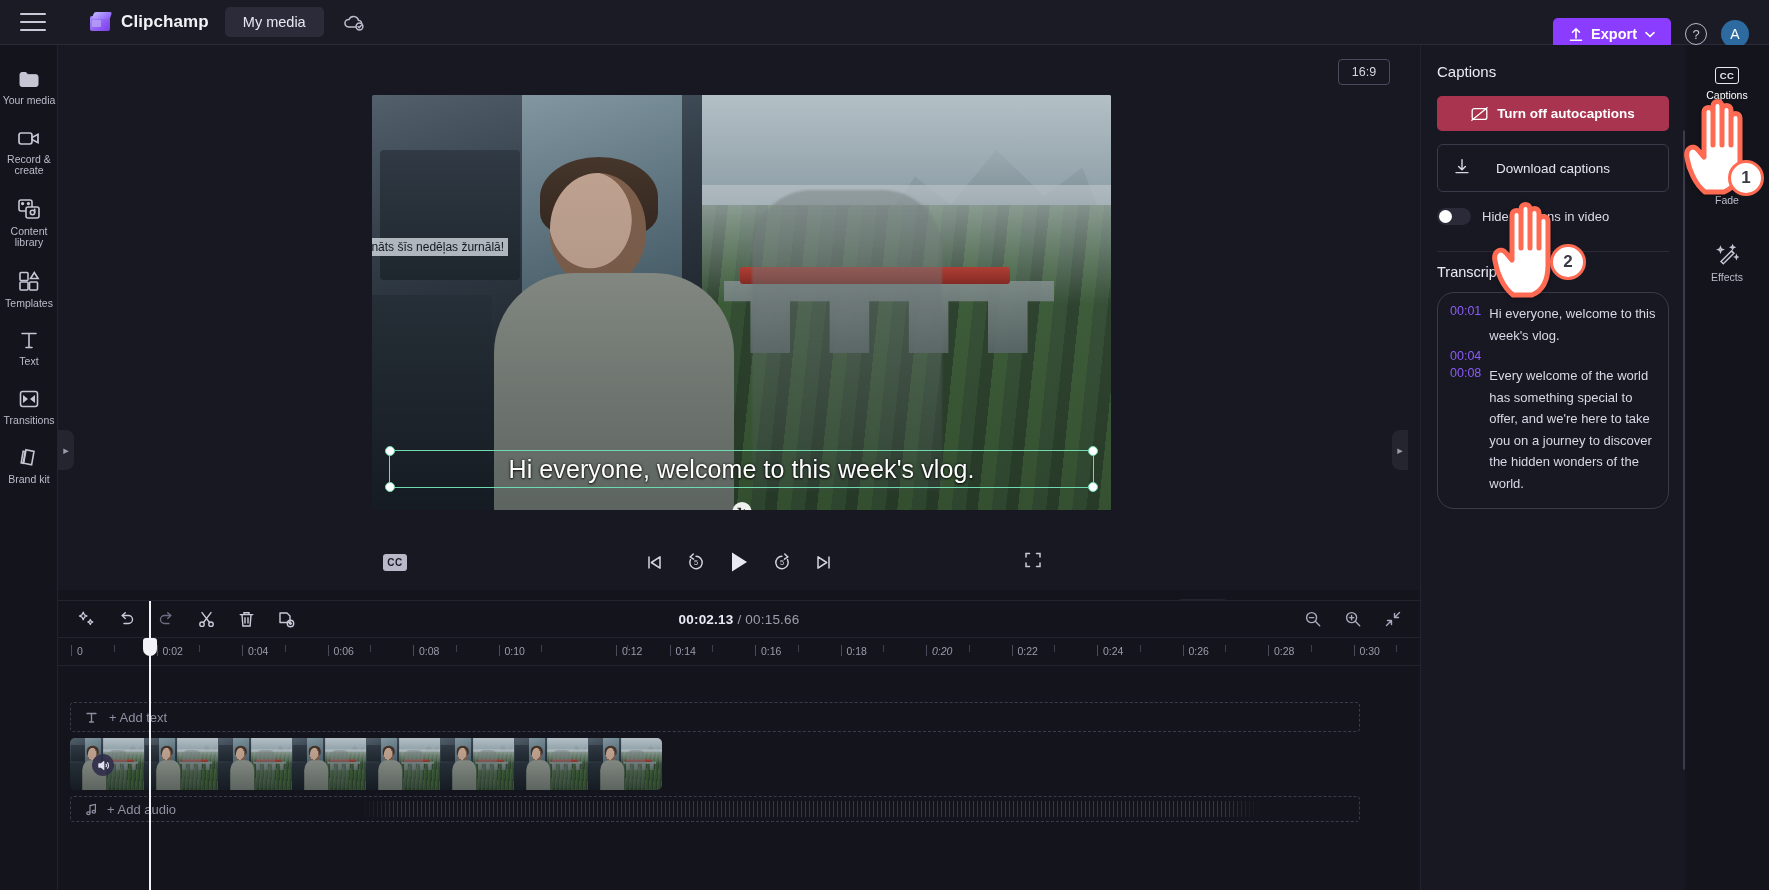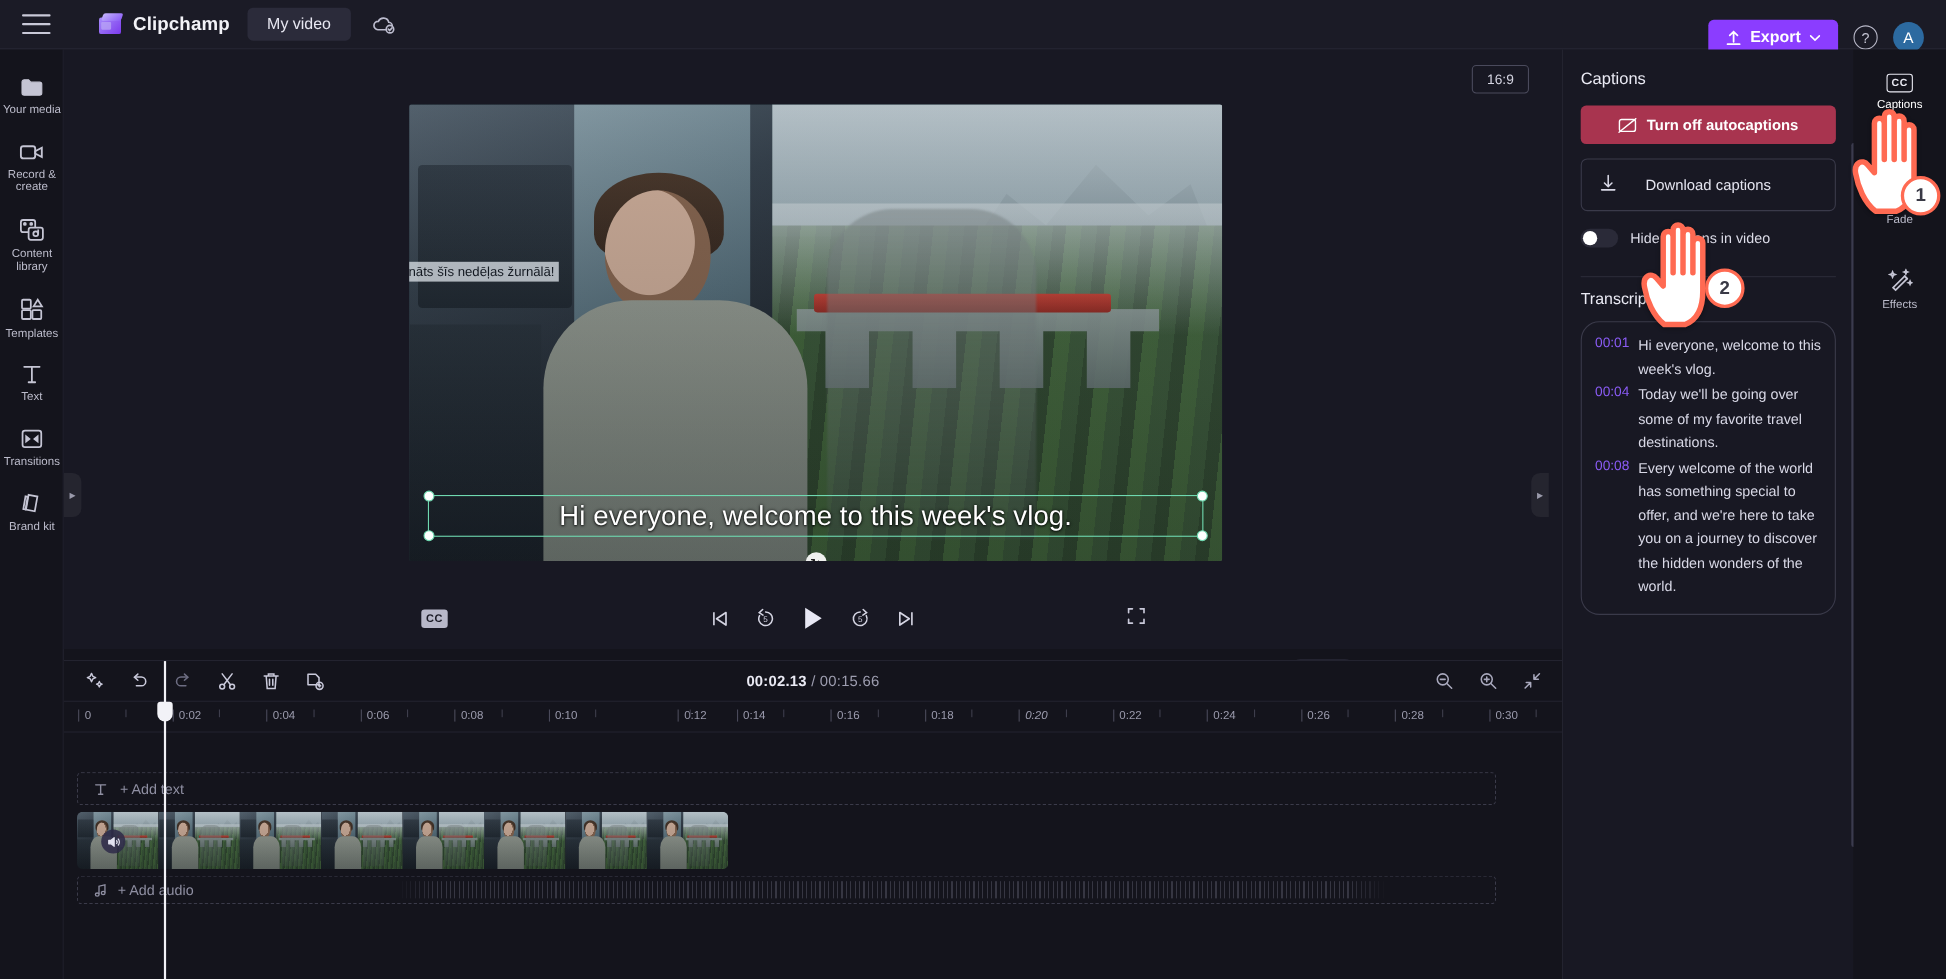--- a/index.html
+++ b/index.html
@@ -258,21 +258,21 @@
         <i></i>
     </div>
     <div class="brand">
       <div class="brand-logo">
         <div class="f1"></div>
           <div class="f2"></div>
           <div class="f3"></div>
       </div>
       <div class="brand-name">Clipchamp</div>
     </div>
-    <div class="proj-chip">My video</div>
+    <div class="proj-chip">My media</div>
     <div class="cloud-ico">
       <svg width="24" height="24" viewBox="0 0 24 24" fill="none" stroke="#bcbcce" stroke-width="1.5" stroke-linecap="round">
         <path d="M6.5 17h9.5a3.4 3.4 0 0 0 .4-6.8A5 5 0 0 0 7 9.4 3.8 3.8 0 0 0 6.5 17z"></path>
         <circle cx="17.5" cy="16.5" r="3.4" fill="#1b1b26"></circle>
         <path d="M16 16.5l1.2 1.2 2.2-2.4"></path>
       </svg>
     </div>
     <div class="top-right">
       <button class="export-btn">
         <svg width="14" height="15" viewBox="0 0 14 15" fill="none" stroke="#fff" stroke-width="1.6" stroke-linecap="round">
@@ -761,21 +761,20 @@
     </div>
 
     <div class="tr-title">Transcript</div>
     <div class="tr-box">
       <div class="tr-line">
         <span class="tr-ts">00:01</span>
         <span class="tr-txt">Hi everyone, welcome to this week's vlog.</span>
       </div>
       <div class="tr-line">
         <span class="tr-ts">00:04</span>
-        <span class="tr-txt">Today we'll be going over some of my favorite travel destinations.</span>
       </div>
       <div class="tr-line">
         <span class="tr-ts">00:08</span>
         <span class="tr-txt">Every welcome of the world has something special to offer, and we're here to take you on a journey to discover the hidden wonders of the world.</span>
       </div>
     </div>
   </div>
 
   <div class="scroll-strip"></div>
   <div class="toolrail">

